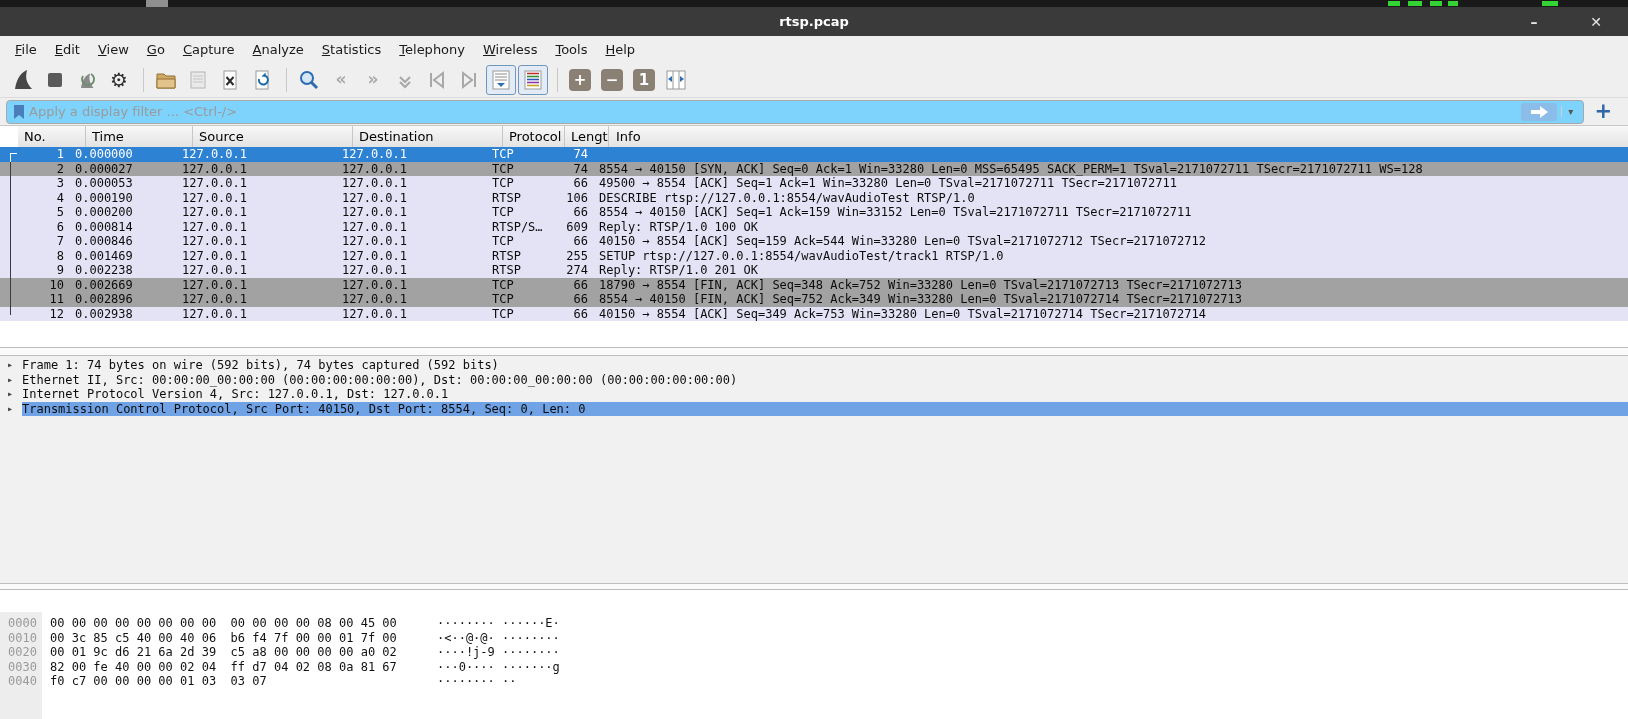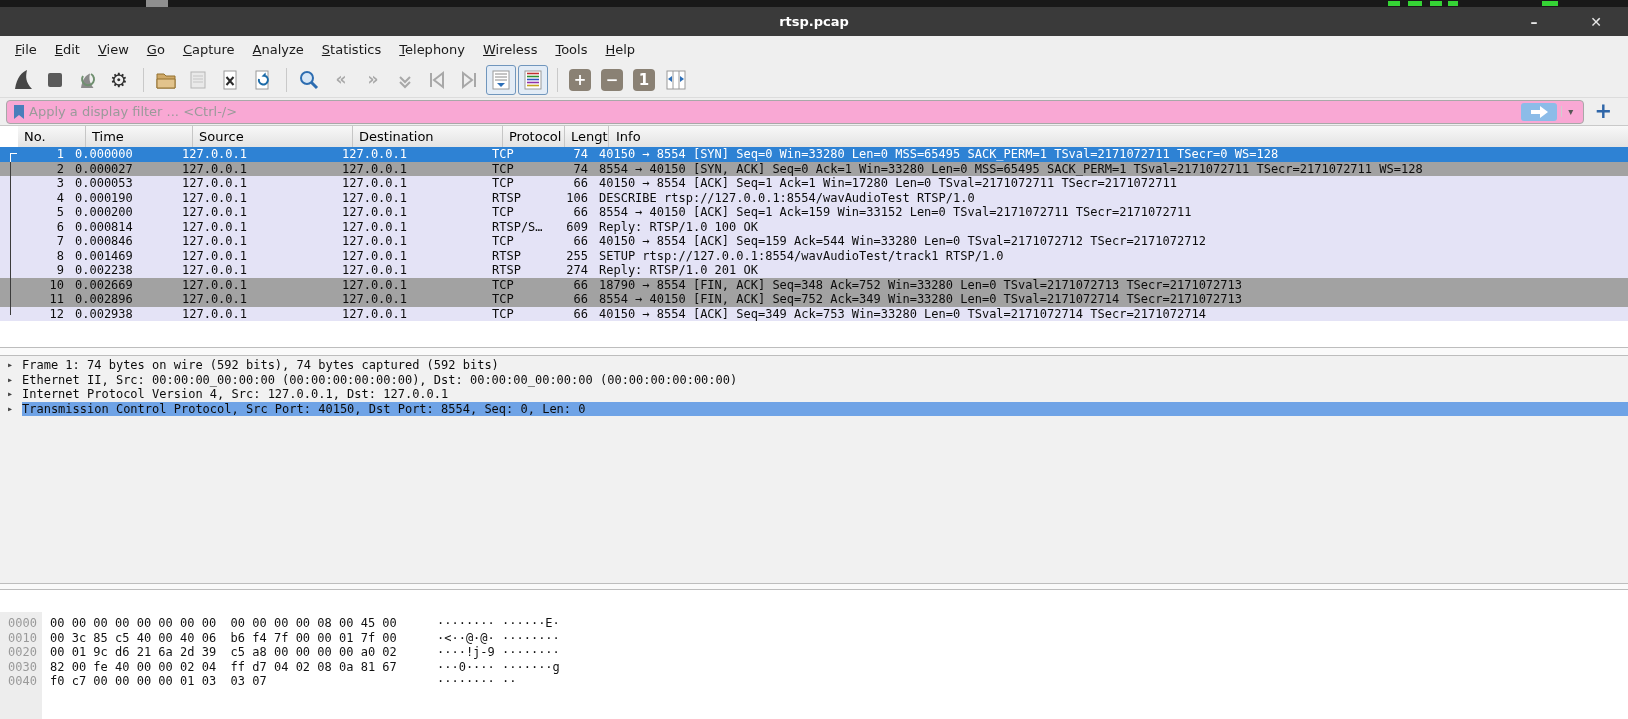--- a/index.html
+++ b/index.html
@@ -32,21 +32,21 @@
   .tsep{width:1px;height:24px;background:#c9c9c9;margin:0 7px;}
   .tgl{border:1px solid #7096bd;background:#e3ecf6;border-radius:3px;box-sizing:border-box;}
   .zsq{width:22px;height:22px;background:#8a8174;border-radius:4px;color:#ffffff;
        font-weight:bold;font-size:15px;display:flex;align-items:center;justify-content:center;}
   .gearglyph{font-size:20px;color:#303030;line-height:1;}
   .chev{font-family:"DejaVu Sans",sans-serif;font-size:17px;color:#a8a8a8;font-weight:bold;line-height:1;}
   
   .filterbar{position:absolute;left:0;top:98px;width:1628px;height:28px;background:#efefef;
              display:flex;align-items:center;padding:0 6px;box-sizing:border-box;
              border-bottom:1px solid #c9c9c9;}
-  .filterfield{flex:1;height:22px;background:#f9a8d4;border:1px solid #a8a8a8;border-radius:4px;
+  .filterfield{flex:1;height:22px;background:#7dd3fc;border:1px solid #a8a8a8;border-radius:4px;
                display:flex;align-items:center;padding:0 4px;}
   .bookmark{width:16px;display:flex;align-items:center;justify-content:center;}
   .filterinput{flex:1;border:none;outline:none;font-size:13px;color:#333;background:transparent;
                font-family:"DejaVu Sans",sans-serif;}
   .filterinput::placeholder{color:#9a9a9a;}
   .applybtn{width:36px;height:18px;background:#8cbce8;border-radius:3px;display:flex;
             align-items:center;justify-content:center;margin-right:4px;}
   .fcaret{color:#555;font-size:10px;padding:0 6px;border-left:1px solid #cfcfcf;}
   .plusbtn{color:#2f66a8;font-size:21px;font-weight:bold;padding:0 10px;line-height:1;}
   
@@ -279,39 +279,38 @@
   </div>
 
   <div class="pktlist" id="pktlist">
       <div class="prow selected">
         <span class="c-no">1<span class="conv start"></span></span>
         <span class="c-time">0.000000</span>
         <span class="c-src">127.0.0.1</span>
         <span class="c-dst">127.0.0.1</span>
         <span class="c-proto">TCP</span>
         <span class="c-len">74</span>
-        <span class="c-info">40150 → 8554 [SYN] Seq=0 Win=33280 Len=0 MSS=65495 SACK_PERM=1 TSval=2171072711 TSecr=0 WS=128</span>
       </div>
       <div class="prow gray">
         <span class="c-no">2<span class="conv mid"></span></span>
         <span class="c-time">0.000027</span>
         <span class="c-src">127.0.0.1</span>
         <span class="c-dst">127.0.0.1</span>
         <span class="c-proto">TCP</span>
         <span class="c-len">74</span>
         <span class="c-info">8554 → 40150 [SYN, ACK] Seq=0 Ack=1 Win=33280 Len=0 MSS=65495 SACK_PERM=1 TSval=2171072711 TSecr=2171072711 WS=128</span>
       </div>
       <div class="prow default">
         <span class="c-no">3<span class="conv mid"></span></span>
         <span class="c-time">0.000053</span>
         <span class="c-src">127.0.0.1</span>
         <span class="c-dst">127.0.0.1</span>
         <span class="c-proto">TCP</span>
         <span class="c-len">66</span>
-        <span class="c-info">40150 → 8554 [ACK] Seq=1 Ack=1 Win=17280 Len=0 TSval=2171072711 TSecr=2171072711</span>
+        <span class="c-info">49500 → 8554 [ACK] Seq=1 Ack=1 Win=33280 Len=0 TSval=2171072711 TSecr=2171072711</span>
       </div>
       <div class="prow default">
         <span class="c-no">4<span class="conv mid"></span></span>
         <span class="c-time">0.000190</span>
         <span class="c-src">127.0.0.1</span>
         <span class="c-dst">127.0.0.1</span>
         <span class="c-proto">RTSP</span>
         <span class="c-len">106</span>
         <span class="c-info">DESCRIBE rtsp://127.0.0.1:8554/wavAudioTest RTSP/1.0</span>
       </div>

